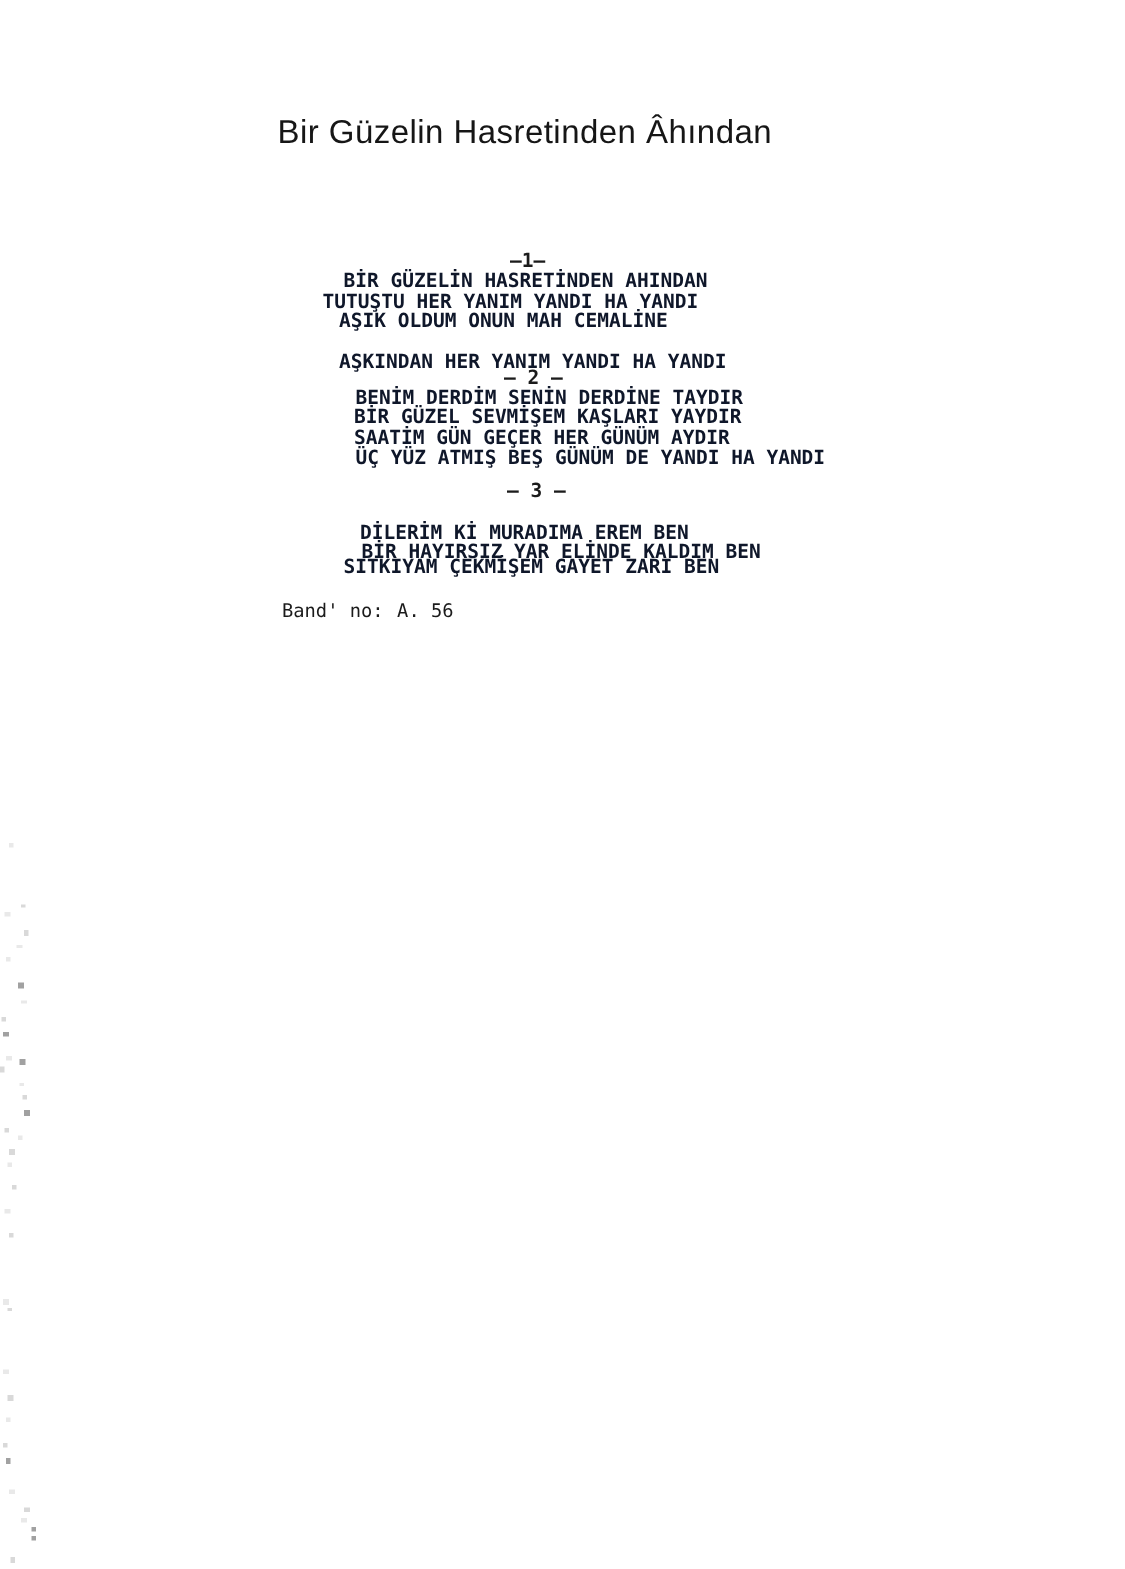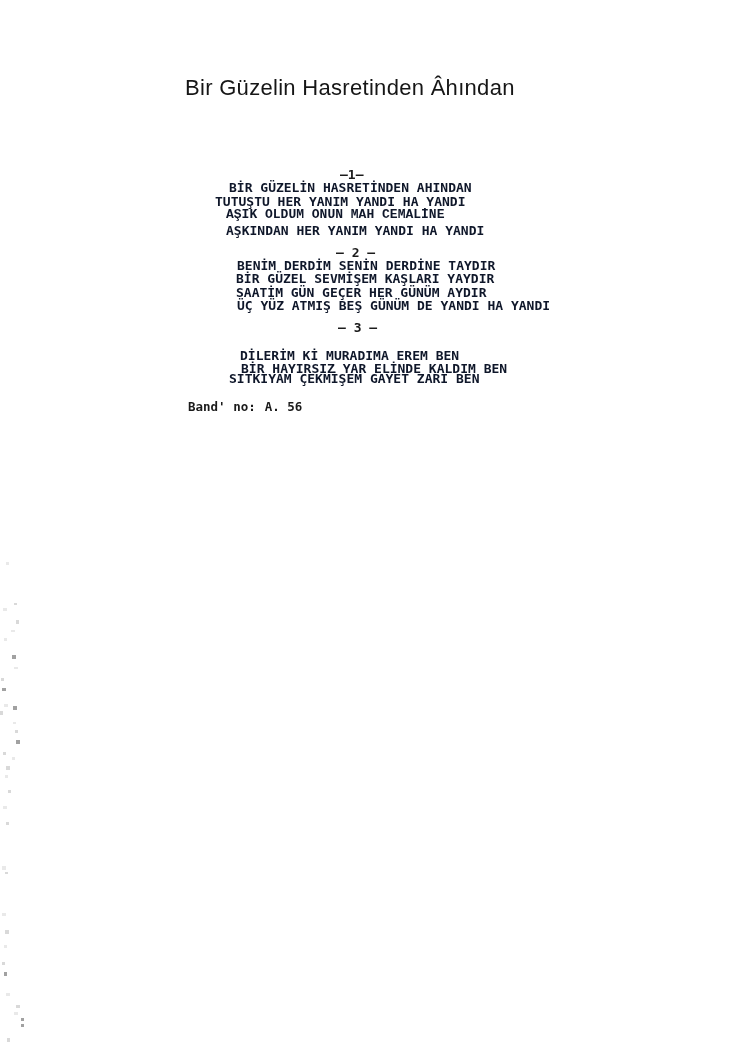--- a/index.html
+++ b/index.html
@@ -44,21 +44,21 @@
     color: #0f172a;
     white-space: nowrap;
     letter-spacing: 0px;
   }
   .band-line {
     position: absolute;
     left: 188px;
     top: 399px;
     font-family: "DejaVu Sans Mono", monospace;
     font-size: 12.5px;
-    font-weight: 700;
+    font-weight: 400;
     color: #1b1b1b;
     white-space: nowrap;
   }
   .band-line .band-value {
     margin-left: 9px;
   }
   
   .speck {
     position: absolute;
     background: #b9b9b9;
@@ -70,22 +70,22 @@
 </head>
 <body>
 
 <div class="page">
 
   <h1 class="doc-title">Bir Güzelin Hasretinden Âhından</h1>
 
   <div class="stanza-header" style="left:340px; top:167px;">—1—</div>
   <div class="lyric-line" style="left:229px; top:180px;">BİR GÜZELİN HASRETİNDEN AHINDAN</div>
   <div class="lyric-line" style="left:215px; top:194px;">TUTUŞTU HER YANIM YANDI HA YANDI</div>
-  <div class="lyric-line" style="left:226px; top:207px;font-family:Liberation Mono, monospace;">AŞIK OLDUM ONUN MAH CEMALİNE</div>
-  <div class="lyric-line" style="left:226px; top:223px;">AŞKINDAN HER YANIM YANDI HA YANDI</div>
+  <div class="lyric-line" style="left:226px; top:207px;">AŞIK OLDUM ONUN MAH CEMALİNE</div>
+  <div class="lyric-line" style="left:226px; top:234px;">AŞKINDAN HER YANIM YANDI HA YANDI</div>
 
   <div class="stanza-header" style="left:336px; top:245px;">— 2 —</div>
   <div class="lyric-line" style="left:237px; top:258px;">BENİM DERDİM SENİN DERDİNE TAYDIR</div>
   <div class="lyric-line" style="left:236px; top:285px;">SAATİM GÜN GEÇER HER GÜNÜM AYDIR</div>
   <div class="lyric-line" style="left:236px; top:271px;">BİR GÜZEL SEVMİŞEM KAŞLARI YAYDIR</div>
   <div class="lyric-line" style="left:237px; top:298px;">ÜÇ YÜZ ATMIŞ BEŞ  GÜNÜM DE YANDI HA  YANDI</div>
 
   <div class="stanza-header" style="left:338px; top:320px;">— 3 —</div>
   <div class="lyric-line" style="left:229px; top:334px;margin-top:37px;">SITKIYAM ÇEKMİŞEM GAYET ZARI BEN</div>
   <div class="lyric-line" style="left:240px; top:348px;">DİLERİM Kİ MURADIMA EREM BEN</div>

